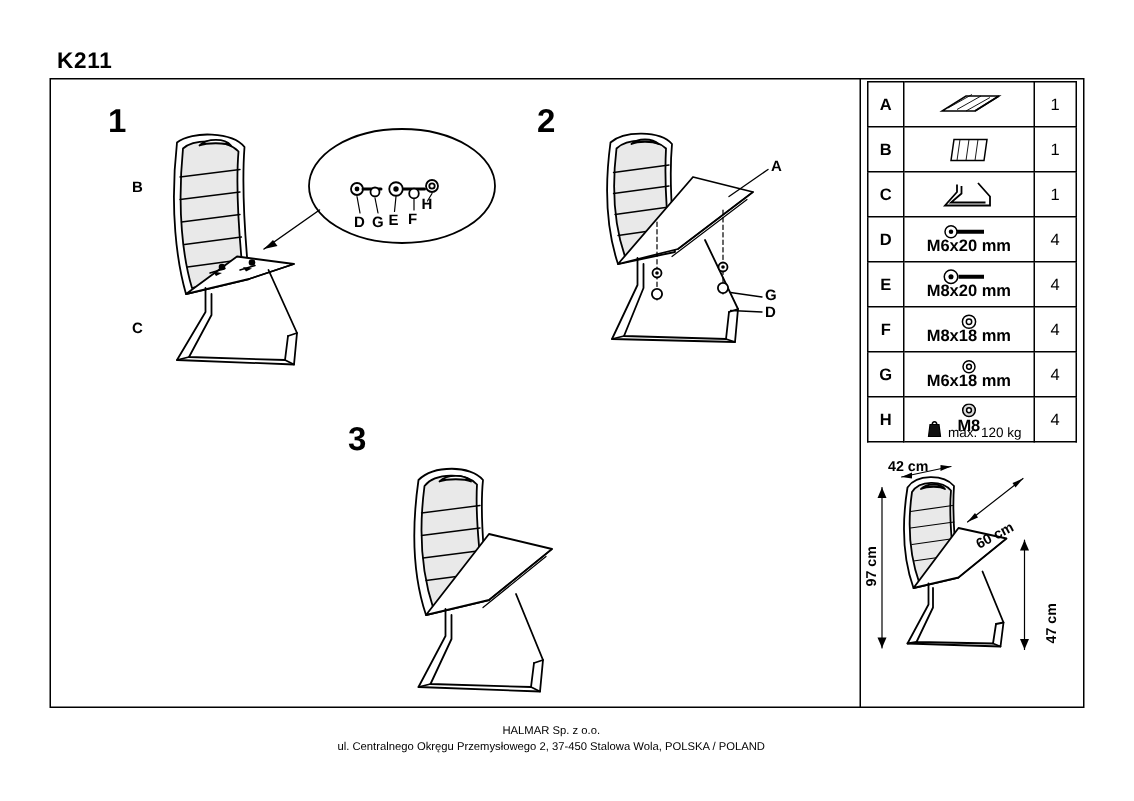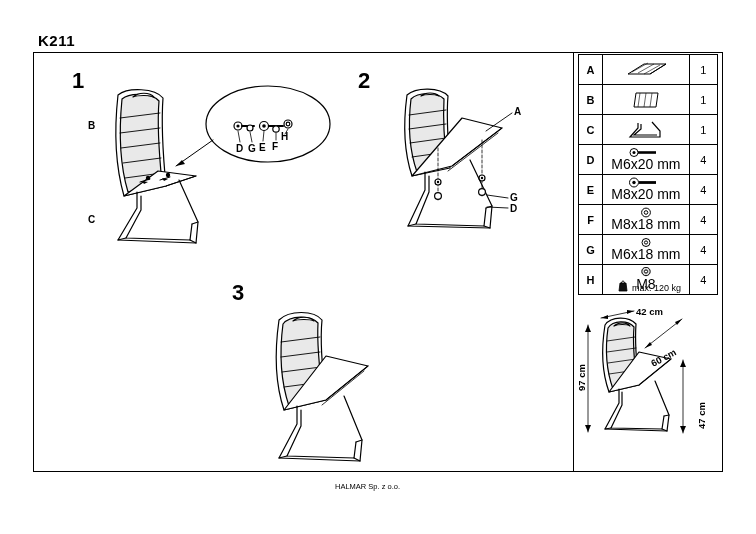--- a/index.html
+++ b/index.html
@@ -93,22 +93,22 @@
   }
   .pic-inner {
     display: flex;
     flex-direction: column;
     align-items: center;
     justify-content: center;
     height: 29px;
     line-height: 1.05;
   }
   .screwname {
-    font-size: 14px;
-    font-weight: normal;
+    font-size: 11px;
+    font-weight: bold;
     margin-top: -1px;
   }
   
   .weight {
     position: absolute;
     left: 632px;
     top: 283px;
     font-size: 9px;
     font-weight: normal;
     white-space: nowrap;
@@ -119,21 +119,21 @@
     top: 278px;
     width: 12px;
     height: 14px;
   }
   
   .dim {
     position: absolute;
     font-size: 9.5px;
     font-weight: bold;
   }
-  #dim42 { left: 592px; top: 306px; margin-left: 44px; }
+  #dim42 { left: 592px; top: 306px; }
   #dim60 { left: 650px; top: 352px; transform: rotate(-28deg); }
   #dim97 { left: 568px; top: 372px; transform: rotate(-90deg); }
   #dim47 { left: 688px; top: 410px; transform: rotate(-90deg); }
 
   
   .footer {
     position: absolute;
     left: 0;
     top: 482px;
     width: 735px;
@@ -472,15 +472,16 @@
   </svg>
   <div class="weight">max. 120 kg</div>
 
   <div class="dim" id="dim42">42 cm</div>
   <div class="dim" id="dim60">60 cm</div>
   <div class="dim" id="dim97">97 cm</div>
   <div class="dim" id="dim47">47 cm</div>
 
   <div class="footer">
     <div>HALMAR Sp. z o.o.</div>
+    <div>ul. Centralnego Okręgu Przemysłowego 2, 37-450 Stalowa Wola, POLSKA / POLAND</div>
   </div>
 
 </div>
 
 </body></html>

